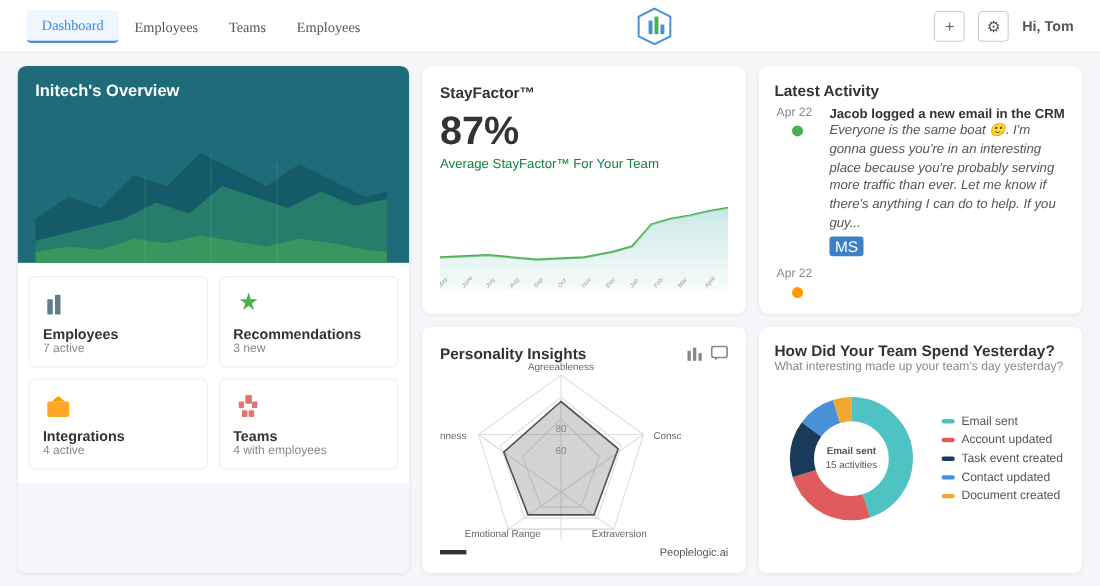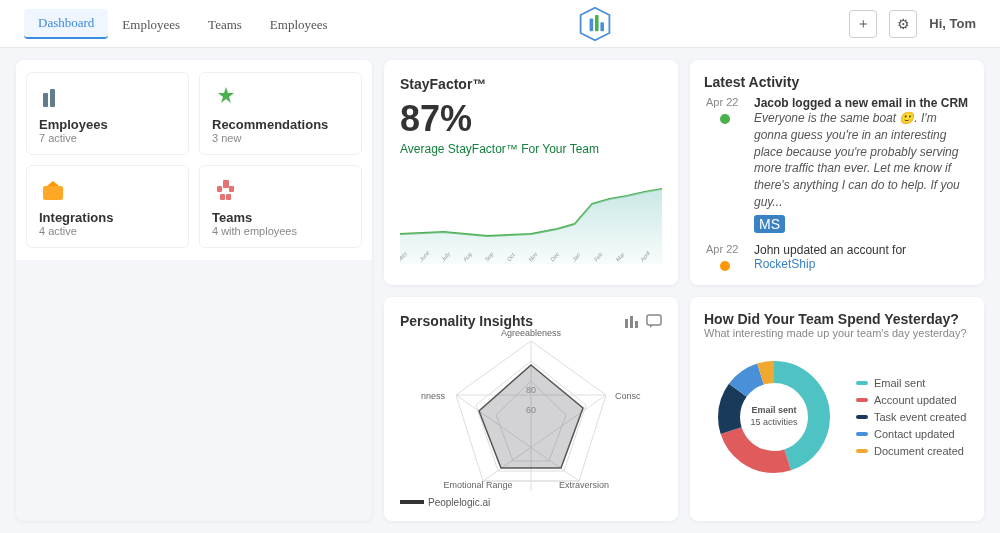--- a/index.html
+++ b/index.html
@@ -49,22 +49,22 @@
     .activity-dot.orange { background: #ff9800; }
     .activity-text { font-size: 12px; color: #333; }
     .activity-text strong { font-weight: 600; }
     .activity-italic { font-style: italic; color: #555; font-size: 12px; line-height: 1.4; }
     .activity-badge { display: inline-block; background: #3b82c4; color: #fff; font-size: 14px; padding: 1px 5px; border-radius: 3px; margin-top: 4px; }
     .activity-link { color: #3b82c4; text-decoration: none; }
 
     
     .personality-card { grid-column: 2; grid-row: 2; }
     .personality-title { font-size: 14px; font-weight: 700; margin-bottom: 4px; }
-    .personality-chart { display: flex; justify-content: center; align-items: center; height: 160px; position: relative; }
-    .personality-footer { font-size: 10px; color: #555; display: flex; align-items: center; gap: 4px; margin-top: 4px; }
+    .personality-chart { display: flex; justify-content: flex-start; align-items: center; height: 160px; position: relative; }
+    .personality-footer { font-size: 10px; color: #555; display: flex; align-items: center; gap: 4px; margin-top: 4px; justify-content: space-between; }
     .personality-footer-bar { width: 24px; height: 4px; background: #333; display: inline-block; }
 
     
     .spend-card { grid-column: 3; grid-row: 2; padding: 14px; }
     .spend-title { font-size: 14px; font-weight: 700; }
     .spend-sub { font-size: 11px; color: #888; margin-bottom: 8px; }
     .spend-content { display: flex; align-items: center; gap: 12px; }
     .spend-legend { display: flex; flex-direction: column; gap: 5px; }
     .legend-item { display: flex; align-items: center; gap: 6px; font-size: 11px; color: #555; }
     .legend-dot { width: 12px; height: 4px; border-radius: 2px; }
@@ -95,20 +95,37 @@
     <div class="header-icon">⚙</div>
     <div class="header-user">
       <span>Hi,</span> <span>Tom</span>
     </div>
   </div>
 </div>
 
 <div class="main">
 
   <div class="left-panel">
+    <div class="overview-header">
+      <div class="overview-title">Initech's Overview</div>
+      <div class="overview-chart">
+        <svg viewBox="0 0 320 140" width="320" height="140" xmlns="http://www.w3.org/2000/svg">
+
+          <polygon points="0,140 0,100 30,80 60,90 90,60 120,70 150,40 180,55 210,70 240,50 270,65 300,80 320,75 320,140" fill="#155a68"></polygon>
+
+          <polygon points="0,140 0,120 40,110 80,100 110,85 140,95 170,70 200,80 230,90 260,75 290,88 320,82 320,140" fill="#2e8b6e" opacity="0.7"></polygon>
+
+          <polygon points="0,140 0,130 30,125 60,128 90,118 120,122 150,115 180,120 210,125 240,118 270,122 300,128 320,130 320,140" fill="#4caf50" opacity="0.5"></polygon>
+
+          <line x1="160" y1="40" x2="160" y2="140" stroke="rgba(255,255,255,0.1)" stroke-width="1"></line>
+          <line x1="100" y1="60" x2="100" y2="140" stroke="rgba(255,255,255,0.1)" stroke-width="1"></line>
+          <line x1="220" y1="50" x2="220" y2="140" stroke="rgba(255,255,255,0.1)" stroke-width="1"></line>
+        </svg>
+      </div>
+    </div>
     <div class="overview-bottom">
 
       <div class="stat-card">
         <div class="stat-icon">
           <svg width="28" height="28" viewBox="0 0 28 28">
             <rect x="4" y="10" width="5" height="14" rx="1" fill="#607d8b"></rect>
             <rect x="11" y="6" width="5" height="18" rx="1" fill="#607d8b"></rect>
           </svg>
         </div>
         <div class="stat-label">Employees</div>
@@ -199,25 +216,20 @@
         <div class="activity-italic">Everyone is the same boat 🙂. I'm gonna guess you're in an interesting place because you're probably serving more traffic than ever. Let me know if there's anything I can do to help. If you guy...</div>
         <div class="activity-badge">MS</div>
       </div>
     </div>
 
     <div class="activity-item">
       <div style="display:flex;flex-direction:column;align-items:center;gap:3px;min-width:42px">
         <span class="activity-date">Apr 22</span>
         <div class="activity-dot orange"></div>
       </div>
-      <div>
-        <div class="activity-text">
-          <span>John updated an account for</span> <a class="activity-link" href="#">RocketShip</a>
-        </div>
-      </div>
     </div>
   </div>
 
   <div class="card personality-card">
     <div style="display:flex;justify-content:space-between;align-items:flex-start">
       <div class="personality-title">Personality Insights</div>
       <div style="display:flex;gap:6px;">
         <div style="cursor:pointer;color:#888;">
           <svg width="16" height="16" viewBox="0 0 16 16">
               <rect x="1" y="6" width="3" height="9" fill="#888"></rect>

